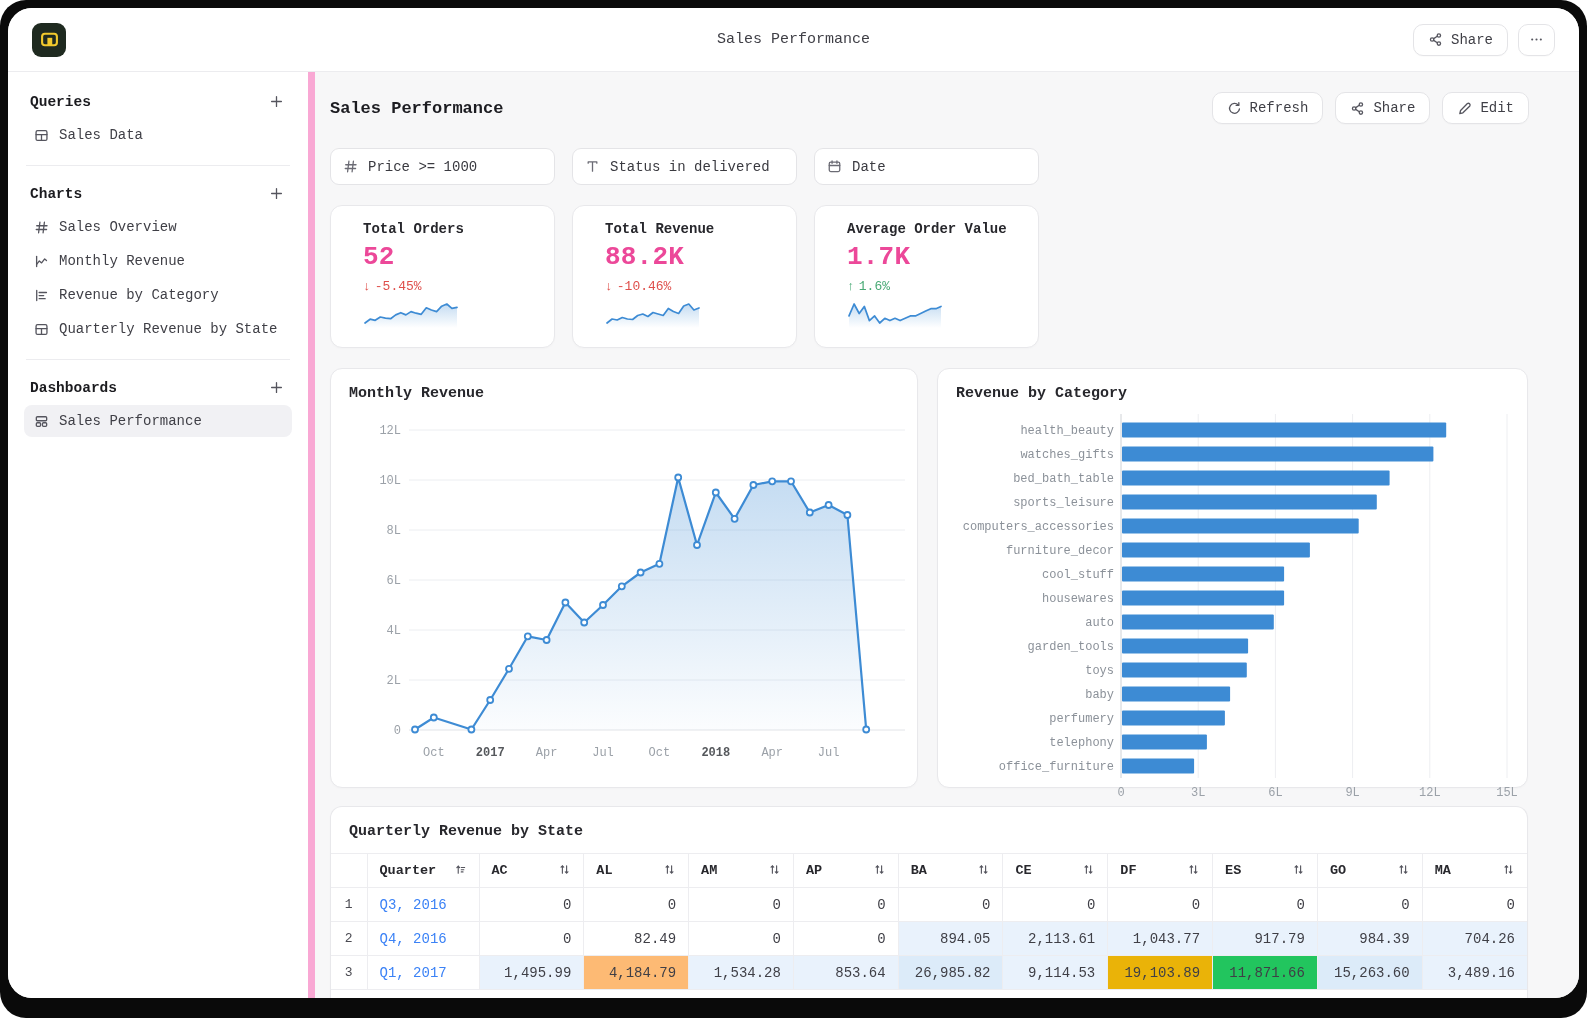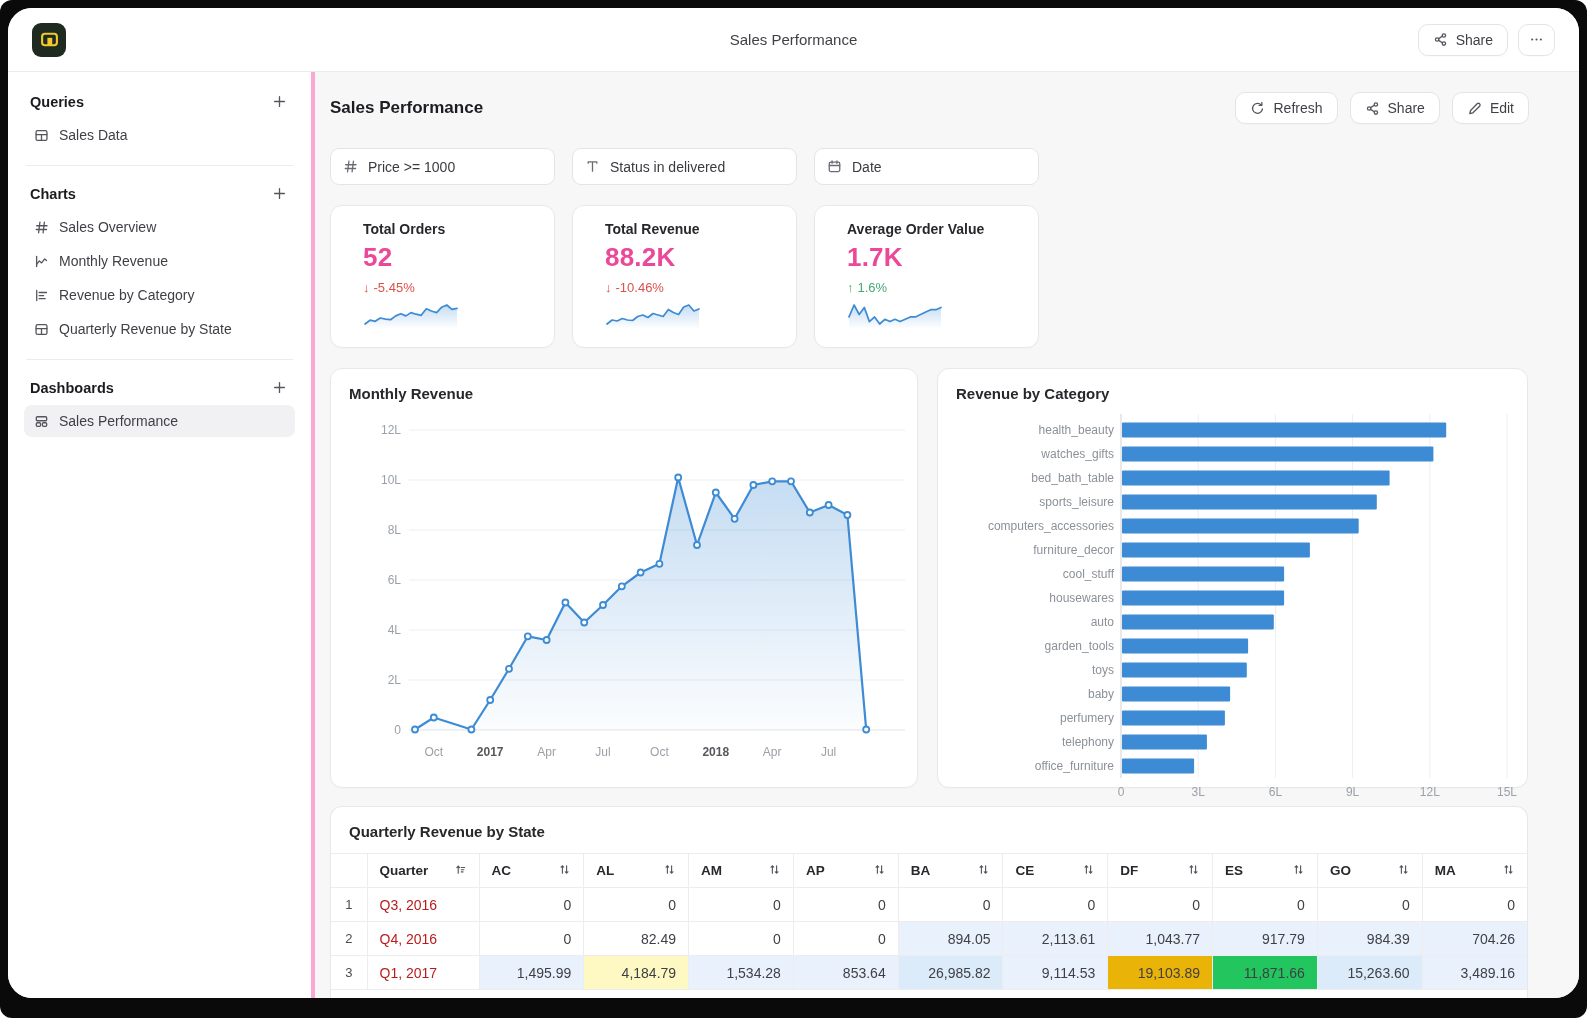--- a/index.html
+++ b/index.html
@@ -1,37 +1,37 @@
 <!DOCTYPE html>
 <html><head>
 <meta charset="utf-8">
 <style>
   html,body{margin:0;padding:0;width:1587px;height:1018px;background:#fff;
     font-family:"Liberation Sans","DejaVu Sans",sans-serif;overflow:hidden;}
   *{box-sizing:border-box;}
-  .frame{position:absolute;inset:0;background:#0a0a0a;border-radius:12px;}
+  .frame{position:absolute;inset:0;background:#0a0a0a;border-radius:26px;font-family:Liberation Mono, monospace;}
   .window{position:absolute;left:8px;top:8px;right:8px;bottom:20px;background:#fff;
     border-radius:24px;overflow:hidden;display:flex;flex-direction:column;}
   
   .topbar{position:relative;height:64px;flex:0 0 64px;display:flex;align-items:center;
     padding:0 24px;border-bottom:1px solid #ececef;background:#fff;z-index:5;}
   .logo{width:34px;height:34px;border-radius:9px;background:#1f2a20;display:flex;
     align-items:center;justify-content:center;cursor:pointer;}
   .topbar-title{position:absolute;left:0;right:0;text-align:center;font-size:15px;
     color:#3f3f46;font-weight:500;pointer-events:none;}
   .topbar-actions{margin-left:auto;display:flex;gap:10px;z-index:2;}
   .btn{display:inline-flex;align-items:center;gap:8px;background:#fff;border:1px solid #e4e4e7;
     border-radius:10px;padding:7px 14px;font-size:14px;color:#3f3f46;cursor:pointer;
     font-family:inherit;box-shadow:0 1px 1px rgba(0,0,0,.02);}
   .btn.icon-only{padding:7px 10px;}
   .ic{width:15px;height:15px;stroke:currentColor;fill:none;stroke-width:1.4;
     stroke-linecap:round;stroke-linejoin:round;color:#55555e;flex:0 0 auto;}
   
   .app-body{flex:1;display:flex;min-height:0;}
-  .sidebar{width:307px;flex:0 0 307px;border-right:4px solid #f9a8d4;background:#fff;
+  .sidebar{width:307px;flex:0 0 307px;border-right:7px solid #f9a8d4;background:#fff;
     padding:16px 16px 0 16px;}
   .side-section-head{display:flex;align-items:center;justify-content:space-between;
     padding:4px 6px 8px 6px;}
   .side-section-title{font-size:14.5px;font-weight:700;color:#1b1b1f;}
   .side-add{background:none;border:none;padding:2px;cursor:pointer;color:#55555e;display:flex;}
   .side-item{display:flex;align-items:center;gap:10px;padding:8px 10px;margin:0 0 2px 0;
     border-radius:8px;font-size:14px;color:#3f3f46;cursor:pointer;}
   .side-item.active{background:#f1f1f4;}
   .side-divider{border-top:1px solid #ececef;margin:14px 2px;}
   
@@ -63,21 +63,21 @@
     border-bottom-left-radius:0;border-bottom-right-radius:0;}
   .table-card .card-title{padding:16px 18px 13px 18px;margin:0;}
   table{width:100%;border-collapse:collapse;table-layout:fixed;}
   th,td{border:1px solid #ededf0;height:34px;padding:0 12px;font-size:14px;color:#3f3f46;
     overflow:hidden;white-space:nowrap;}
   th{font-size:13.5px;font-weight:700;color:#28282d;}
   th .th-inner{display:flex;justify-content:space-between;gap:6px;}
   th .sort{color:#8a8f98;display:flex;}
   th .sort .ic{width:13px;height:13px;}
   td.rownum{text-align:center;color:#4b4b52;font-size:13px;padding:0;}
-  td.qtr{color:#b91c1c;}
+  td.qtr{color:#3b82f6;}
   td.num{text-align:right;font-variant-numeric:tabular-nums;}
   th:first-child,td:first-child{border-left:none;}
   th:last-child,td:last-child{border-right:none;}
 </style>
 </head>
 <body>
 
 <div class="frame">
   <div class="window">
 
@@ -567,21 +567,21 @@
                   <td class="num" style="background:#e9f2fc">2,113.61</td>
                   <td class="num" style="background:#e9f2fc">1,043.77</td>
                   <td class="num" style="background:#e9f2fc">917.79</td>
                   <td class="num" style="background:#e9f2fc">984.39</td>
                   <td class="num" style="background:#e9f2fc">704.26</td>
                 </tr>
                 <tr>
                   <td class="rownum">3</td>
                   <td class="qtr">Q1, 2017</td>
                   <td class="num" style="background:#e9f2fc">1,495.99</td>
-                  <td class="num" style="background:#fef9c3">4,184.79</td>
+                  <td class="num" style="background:#fdba74">4,184.79</td>
                   <td class="num" style="background:#e9f2fc">1,534.28</td>
                   <td class="num" style="background:#e9f2fc">853.64</td>
                   <td class="num" style="background:#dcebf9">26,985.82</td>
                   <td class="num" style="background:#e9f2fc">9,114.53</td>
                   <td class="num" style="background:#eab308">19,103.89</td>
                   <td class="num" style="background:#22c55e">11,871.66</td>
                   <td class="num" style="background:#dcebf9">15,263.60</td>
                   <td class="num" style="background:#e9f2fc">3,489.16</td>
                 </tr>
               </tbody>

